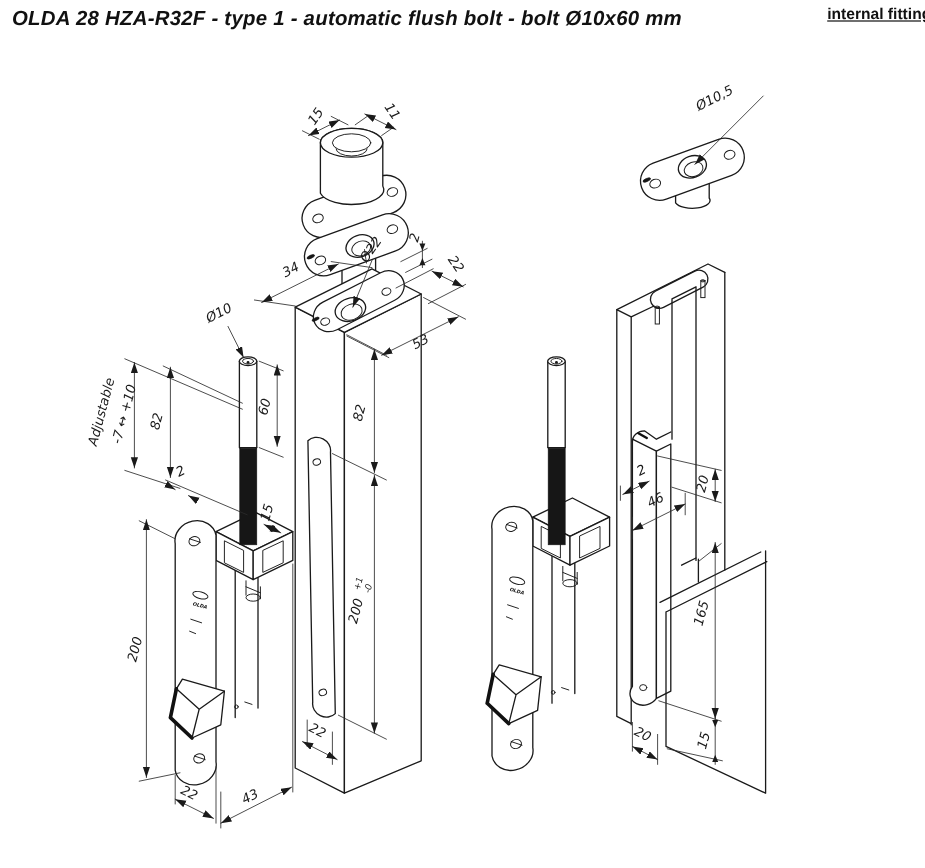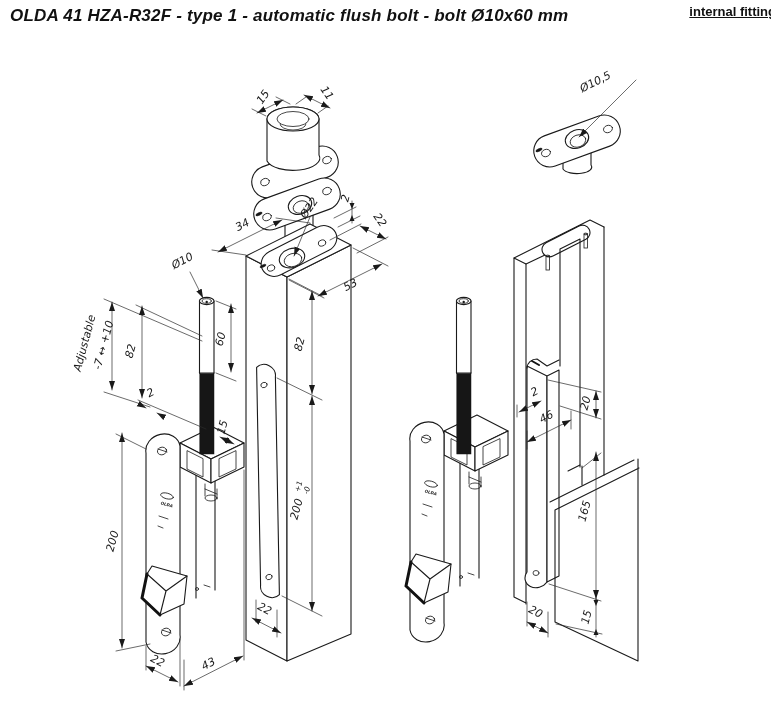--- a/index.html
+++ b/index.html
@@ -14,21 +14,21 @@
   .o{stroke:#1a1a1a;stroke-width:1.1;fill:none;stroke-linecap:round;stroke-linejoin:round}
   .of{stroke:#1a1a1a;stroke-width:1.1;fill:#fff;stroke-linejoin:round;stroke-linecap:round}
   .t{stroke:#1a1a1a;stroke-width:.8;fill:none;stroke-linecap:round}
   .d{stroke:#2b2b2b;stroke-width:.7;fill:none;stroke-linecap:round}
   .blk{fill:#161616;stroke:#161616;stroke-width:.5}
   .thick{stroke:#111;stroke-width:3;fill:none;stroke-linecap:round}
 </style>
 </head>
 <body>
 
-<div class="title">OLDA 41 HZA-R32F -  type 1 - automatic flush bolt - bolt Ø10x60 mm</div>
+<div class="title">OLDA 28 HZA-R32F -  type 1 - automatic flush bolt - bolt Ø10x60 mm</div>
 <div class="corner">internal fitting</div>
 
 <svg width="771" height="723" viewBox="0 0 771 723">
   <defs>
     <marker id="ma" orient="auto" markerWidth="12" markerHeight="8" refX="9" refY="3" markerUnits="userSpaceOnUse">
       <path d="M0,0 L9,3 L0,6 Z" fill="#1a1a1a"></path>
     </marker>
     <marker id="mas" orient="auto-start-reverse" markerWidth="12" markerHeight="8" refX="9" refY="3" markerUnits="userSpaceOnUse">
       <path d="M0,0 L9,3 L0,6 Z" fill="#1a1a1a"></path>
     </marker>

